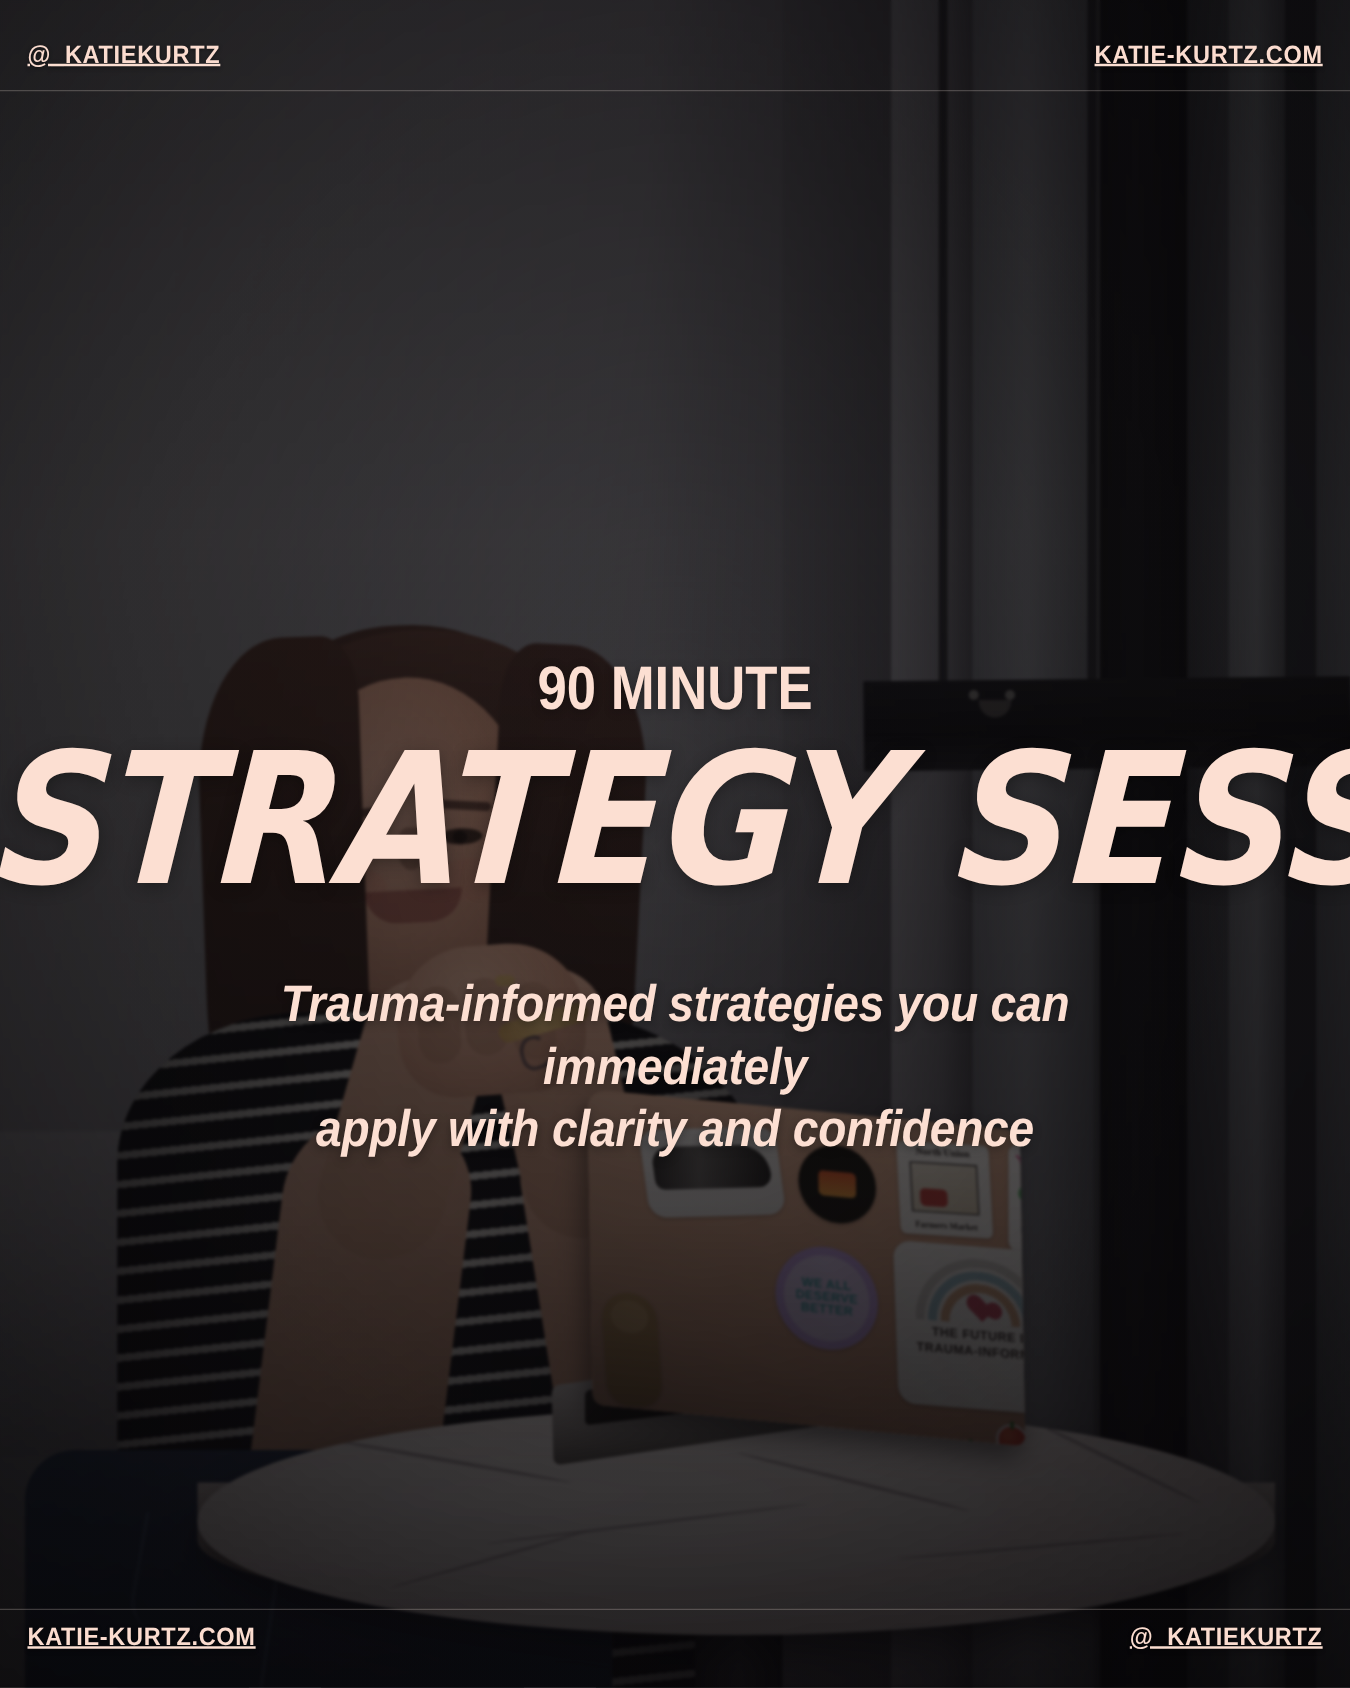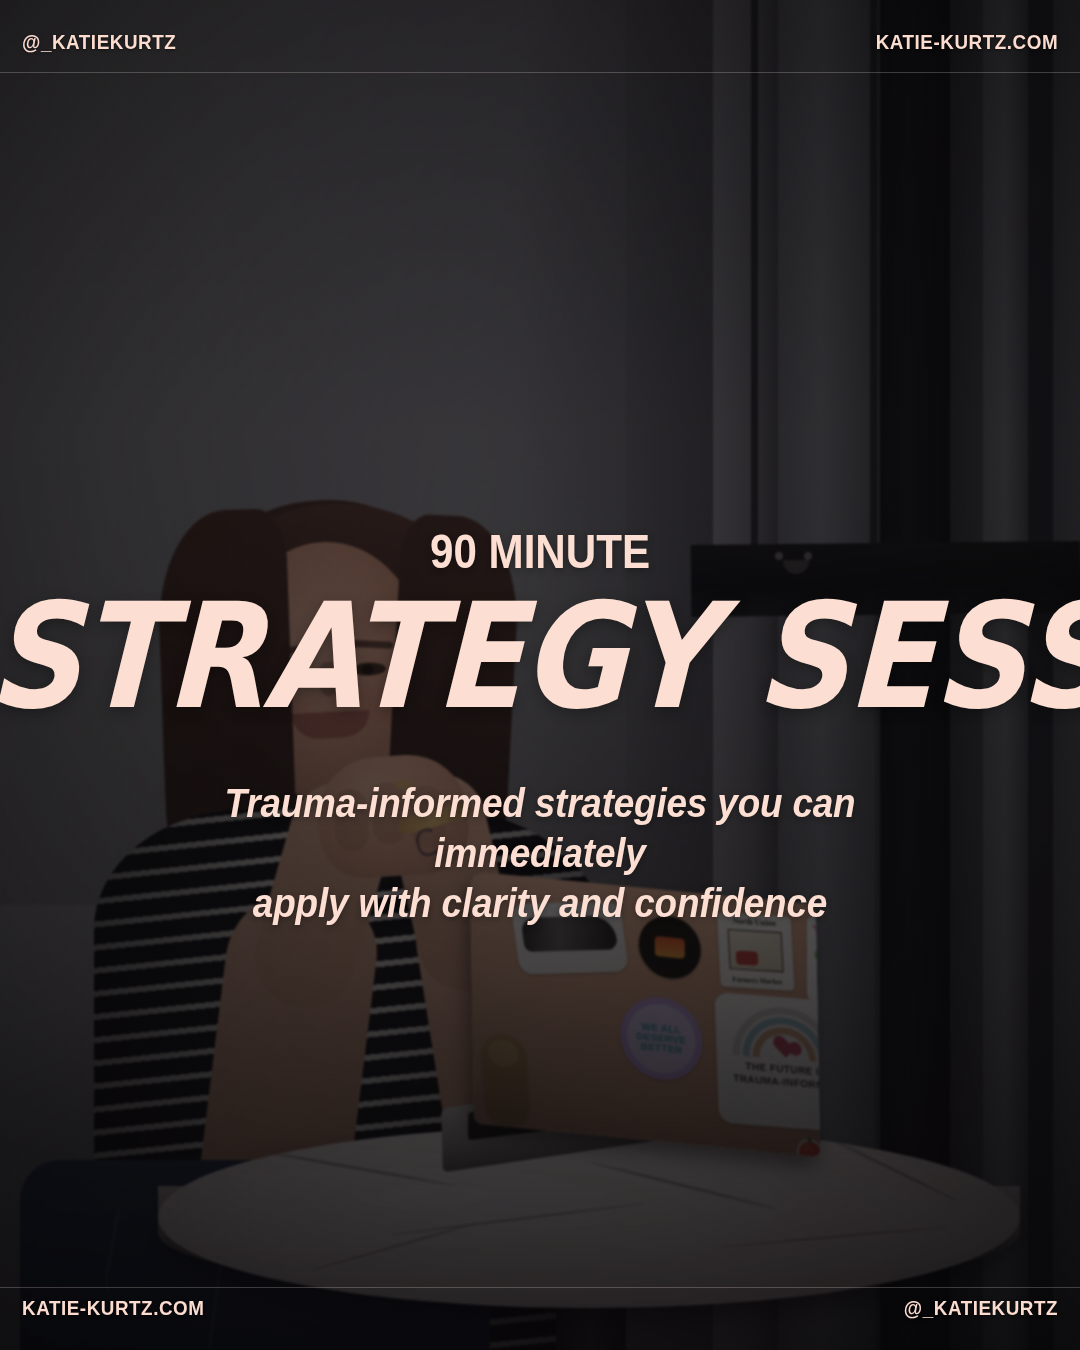--- a/index.html
+++ b/index.html
@@ -279,22 +279,22 @@
     position:absolute;inset:0;
     background:
       radial-gradient(ellipse at 50% 46%,rgba(12,10,12,.28) 0%,rgba(10,8,10,.52) 58%,rgba(6,5,7,.72) 100%),
       linear-gradient(180deg,rgba(10,9,11,.40) 0%,rgba(10,9,11,.30) 32%,rgba(8,7,9,.46) 72%,rgba(5,4,6,.70) 100%);
   }
   .blurlayer{position:absolute;inset:0;backdrop-filter:blur(1.1px);}
 
   
   .txt{position:absolute;inset:0;color:#fcdfd2;}
 
-  .bar-top,.bar-bot{position:absolute;left:0;right:0;display:flex;align-items:center;
-    justify-content:space-between;padding:0 22px;}
+  .bar-top,.bar-bot{position:absolute;left:0;right:0;display:flex;align-items:flex-end;
+    justify-content:space-between;padding:0 22px;text-decoration:underline;}
   .bar-top{top:28px;height:28px;}
   .bar-bot{bottom:28px;height:28px;}
   .bar-item{
     font-size:20px;font-weight:700;letter-spacing:.6px;
     font-family:"Liberation Sans Narrow","Liberation Sans",sans-serif;
     transform:scaleX(.94);transform-origin:left center;color:#fbdccf;
     text-shadow:0 1px 3px rgba(0,0,0,.5);white-space:nowrap;
   }
   .bar-item.right{transform-origin:right center;}
   .rule{position:absolute;left:0;right:0;height:1px;background:rgba(255,240,232,.22);}

